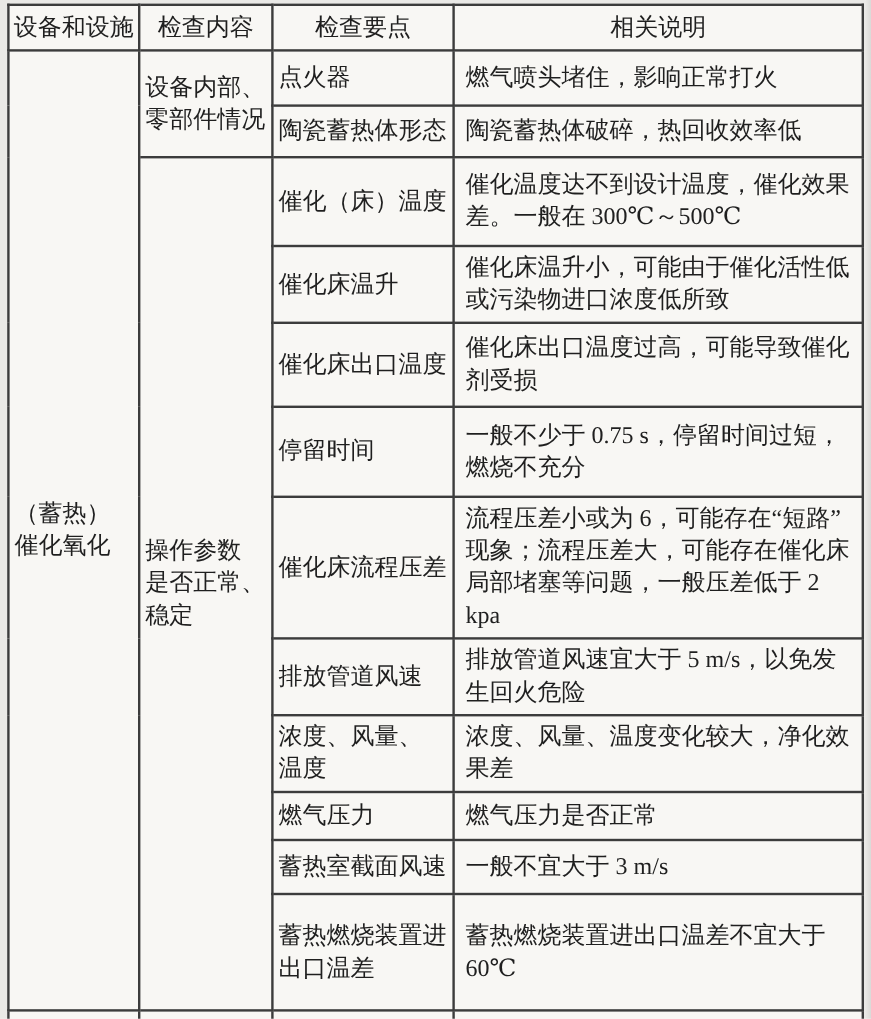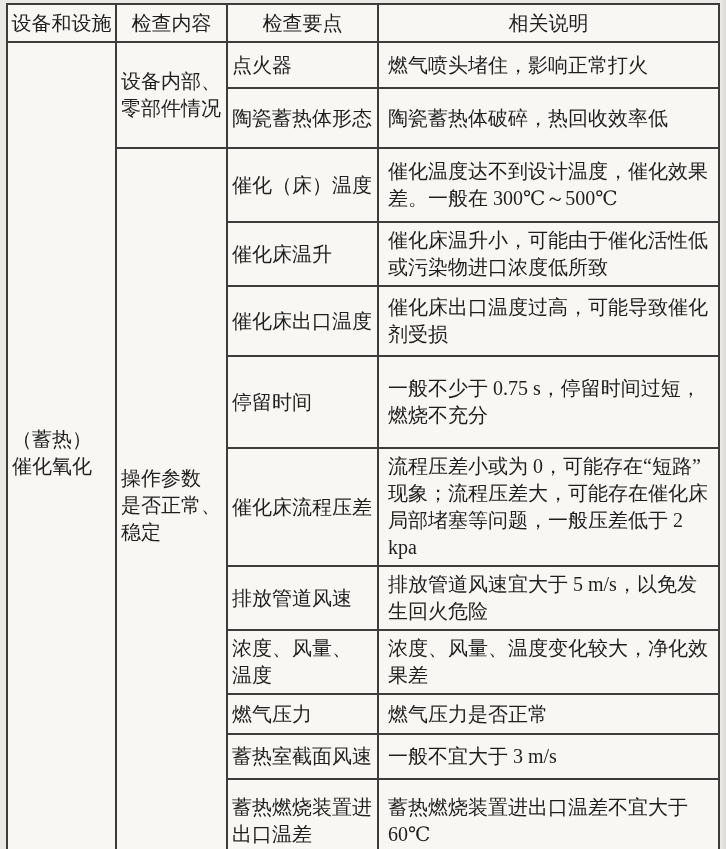--- a/index.html
+++ b/index.html
@@ -60,65 +60,65 @@
     </thead>
     <tbody>
       <tr style="height:46px">
         <td class="center pre" rowspan="12">（蓄热）
 催化氧化</td>
         <td class="center pre" rowspan="2">设备内部、
 零部件情况</td>
         <td class="center">点火器</td>
         <td class="note">燃气喷头堵住，影响正常打火</td>
       </tr>
-      <tr style="height:60px">
+      <tr style="height:43px">
         <td class="center">陶瓷蓄热体形态</td>
         <td class="note">陶瓷蓄热体破碎，热回收效率低</td>
       </tr>
       <tr style="height:74px">
         <td class="center pre" rowspan="10">操作参数
 是否正常、
 稳定</td>
         <td class="center">催化（床）温度</td>
         <td class="note">催化温度达不到设计温度，催化效果差。一般在 300℃～500℃</td>
       </tr>
       <tr style="height:61px">
         <td class="center">催化床温升</td>
         <td class="note">催化床温升小，可能由于催化活性低或污染物进口浓度低所致</td>
       </tr>
       <tr style="height:70px">
         <td class="center">催化床出口温度</td>
         <td class="note">催化床出口温度过高，可能导致催化剂受损</td>
       </tr>
-      <tr style="height:92px">
+      <tr style="height:75px">
         <td class="center">停留时间</td>
         <td class="note">一般不少于 0.75 s，停留时间过短，燃烧不充分</td>
       </tr>
       <tr style="height:102px">
         <td class="center">催化床流程压差</td>
-        <td class="note">流程压差小或为 0，可能存在“短路”现象；流程压差大，可能存在催化床局部堵塞等问题，一般压差低于 2 kpa</td>
+        <td class="note">流程压差小或为 6，可能存在“短路”现象；流程压差大，可能存在催化床局部堵塞等问题，一般压差低于 2 kpa</td>
       </tr>
       <tr style="height:60px">
         <td class="center">排放管道风速</td>
         <td class="note">排放管道风速宜大于 5 m/s，以免发生回火危险</td>
       </tr>
       <tr style="height:57px">
         <td class="center pre">浓度、风量、
 温度</td>
         <td class="note">浓度、风量、温度变化较大，净化效果差</td>
       </tr>
       <tr style="height:40px">
         <td class="center">燃气压力</td>
         <td class="note">燃气压力是否正常</td>
       </tr>
       <tr style="height:45px">
         <td class="center">蓄热室截面风速</td>
         <td class="note">一般不宜大于 3 m/s</td>
       </tr>
-      <tr style="height:84px">
+      <tr style="height:97px">
         <td class="center pre">蓄热燃烧装置进
 出口温差</td>
         <td class="note">蓄热燃烧装置进出口温差不宜大于 60℃</td>
       </tr>
       <tr style="height:40px">
         <td></td>
         <td></td>
         <td></td>
         <td></td>
       </tr>

